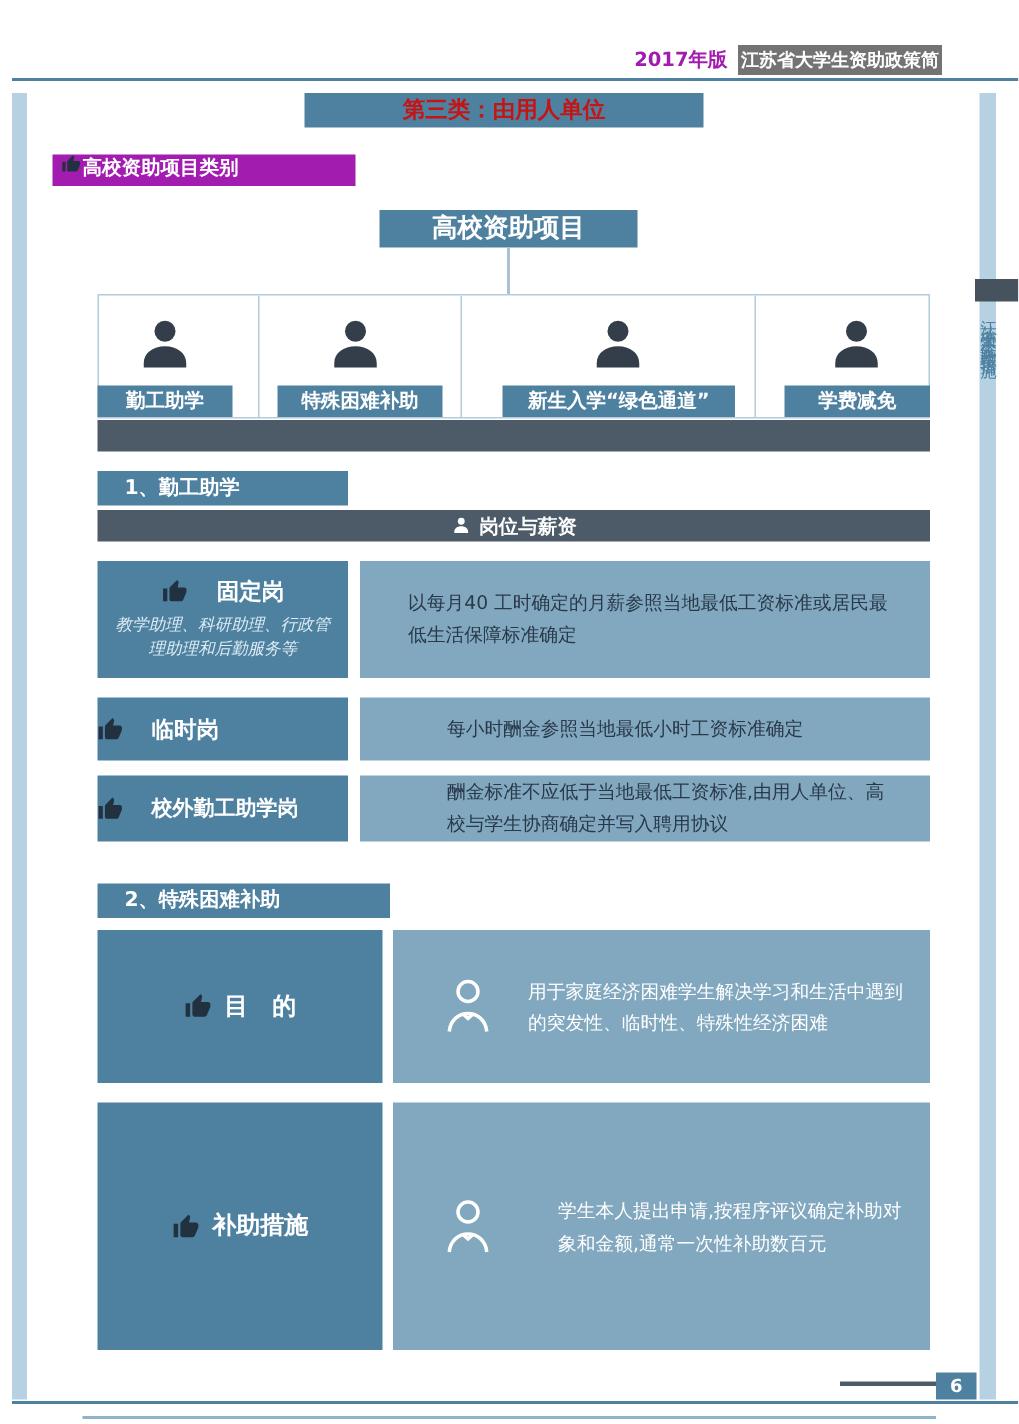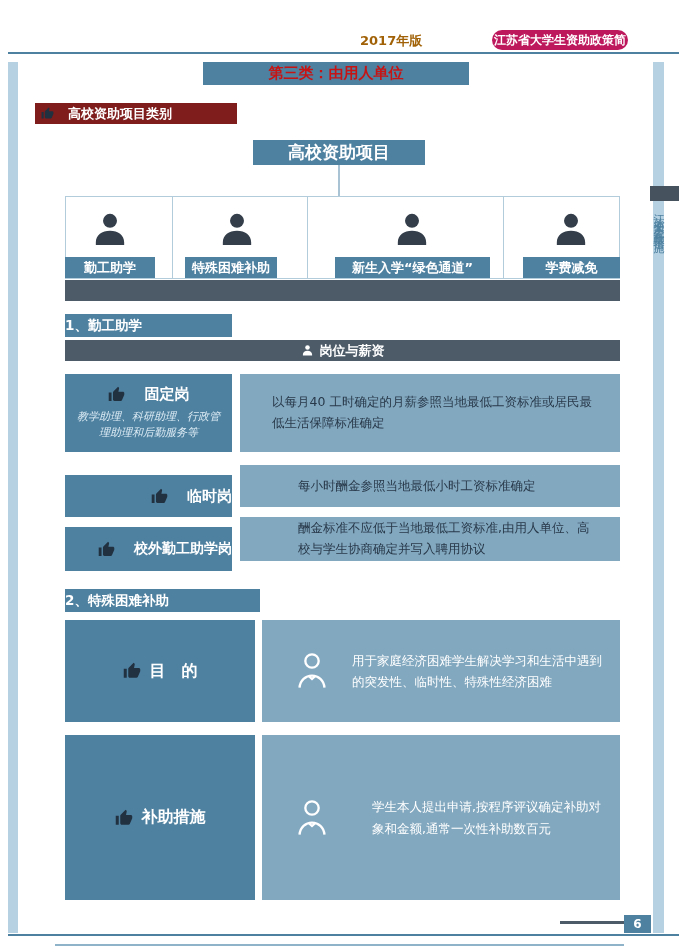--- a/index.html
+++ b/index.html
@@ -3,65 +3,65 @@
 <meta charset="utf-8">
 <style>
   html, body { margin: 0; padding: 0; background: #ffffff; }
   #page {
     position: relative; width: 679px; height: 949px; background: #fff;
     font-family: "DejaVu Sans", "Liberation Sans", sans-serif; overflow: hidden;
   }
   .abs { position: absolute; }
 
   
-  .edition { left: 360px; top: 31px; width: 125px; color: #a16207;
+  .edition { left: 360px; top: 31px; width: 125px; text-align: right; color: #a21caf;
              font-size: 13px; font-weight: bold; line-height: 19px; }
-  .booklet-title { left: 492px; top: 30px; width: 136px; height: 20px; background: #be185d;
-             color: #fff; font-size: 12px; font-weight: bold; text-align: center; line-height: 20px; border-radius: 10px; }
+  .booklet-title { left: 492px; top: 30px; width: 136px; height: 20px; background: #737373;
+             color: #fff; font-size: 12px; font-weight: bold; text-align: center; line-height: 20px; }
   .rule-top { left: 8px; top: 52px; width: 671px; height: 2px; background: #4e81a0; }
 
   
   .stripe { top: 62px; height: 871px; background: #b5d1e2; }
   .stripe-left { left: 8px; width: 10px; }
   .stripe-right { left: 653px; width: 11px; }
   .sidebar-tab { left: 650px; top: 186px; width: 29px; height: 15px; background: #46535f; }
   .sidebar-vtext { left: 650px; top: 205px; writing-mode: vertical-rl; text-orientation: upright;
              color: #4e81a0; font-size: 11px; letter-spacing: 2.5px; font-weight: 500; }
 
   
   .banner { left: 203px; top: 62px; width: 266px; height: 23px; background: #4e81a0;
             color: #c61414; font-weight: bold; font-size: 15px; text-align: center; line-height: 23px; }
 
   
-  .cat-header { left: 35px; top: 103px; width: 202px; height: 21px; background: #7f1d1d;
-            display: flex; align-items: center; gap: 14px; padding-left: 6px; box-sizing: border-box;
+  .cat-header { left: 35px; top: 103px; width: 202px; height: 21px; background: #a21caf;
+            display: flex; gap: 1px; padding-left: 6px; box-sizing: border-box;
             color: #fff; font-weight: bold; font-size: 13px; }
 
   
   .root-box { left: 253px; top: 140px; width: 172px; height: 25px; background: #4e81a0;
             color: #fff; font-weight: bold; font-size: 17px; text-align: center; line-height: 25px; }
   .conn-v { left: 338px; top: 165px; width: 2px; height: 31px; background: #a9c3d4; }
   .fc-frame { left: 65px; top: 196px; width: 553px; height: 81px; border: 1px solid #b3ccdb; }
   .fc-sep { position: absolute; top: 0; bottom: 0; width: 1px; background: #b3ccdb; }
   .fc-icon { width: 40px; height: 40px; color: #333e4a; top: 210px; }
   .fc-label { top: 257px; height: 21px; line-height: 21px; background: #4e81a0; color: #fff;
             font-weight: bold; font-size: 13px; text-align: center; }
   .fc-bottom-bar { left: 65px; top: 280px; width: 555px; height: 21px; background: #4d5b69; }
 
   
   .sec-title { height: 23px; background: #4e81a0; color: #fff; font-weight: bold; font-size: 13.5px;
-            line-height: 23px; box-sizing: border-box; }
+            line-height: 23px; padding-left: 18px; box-sizing: border-box; }
   .sub-bar { left: 65px; top: 340px; width: 555px; height: 21px; background: #4d5b69;
             display: flex; align-items: center; justify-content: center; gap: 6px;
             color: #fff; font-weight: bold; font-size: 13px; }
 
   
   .row-left { background: #4e81a0; display: flex; flex-direction: column;
             align-items: center; justify-content: center; }
-  .row-left-inline { background: #4e81a0; display: flex; align-items: center; justify-content: flex-end; gap: 19px; margin-top: 10px; }
+  .row-left-inline { background: #4e81a0; display: flex; align-items: center; justify-content: flex-start; gap: 19px; }
   .box-label-row { display: flex; align-items: center; gap: 20px; }
   .box-label { color: #fff; font-weight: bold; font-size: 15px; }
   .box-label-sm { color: #fff; font-weight: bold; font-size: 14px; }
   .box-sub { width: 150px; margin-top: 5px; font-size: 11px; color: #dcebf4;
             text-align: center; line-height: 1.5; font-style: italic; }
   .row-right { background: #82a8bf; display: flex; align-items: center; box-sizing: border-box;
             padding: 6px 26px 6px 58px; color: #28394a; font-size: 12.5px; line-height: 1.65; }
 
   
   .s2-left { background: #4e81a0; display: flex; align-items: center; justify-content: center; gap: 9px; }
@@ -139,21 +139,21 @@
       </svg>
   </span>
   <span class="abs icon fc-icon" style="left:551px;">
     <svg viewBox="0 0 24 24" fill="currentColor">
         <circle cx="12" cy="6.5" r="4.2"></circle>
         <path d="M12 12.5c-4.8 0-8.5 2.7-8.5 6.8V21h17v-1.7c0-4.1-3.7-6.8-8.5-6.8z"></path>
       </svg>
   </span>
 
   <div class="abs fc-label" style="left:65px;width:90px;">勤工助学</div>
-  <div class="abs fc-label" style="left:185px;width:92px;">特殊困难补助</div>
+  <div class="abs fc-label" style="left:185px;width:110px;">特殊困难补助</div>
   <div class="abs fc-label" style="left:335px;width:155px;">新生入学“绿色通道”</div>
   <div class="abs fc-label" style="left:523px;width:97px;">学费减免</div>
 
   <div class="abs fc-bottom-bar"></div>
 
   <div class="abs sec-title" style="left:65px;top:314px;width:167px;">1、勤工助学</div>
 
   <div class="abs sub-bar">
     <span class="icon person-white-sm">
       <svg viewBox="0 0 24 24" fill="currentColor">

